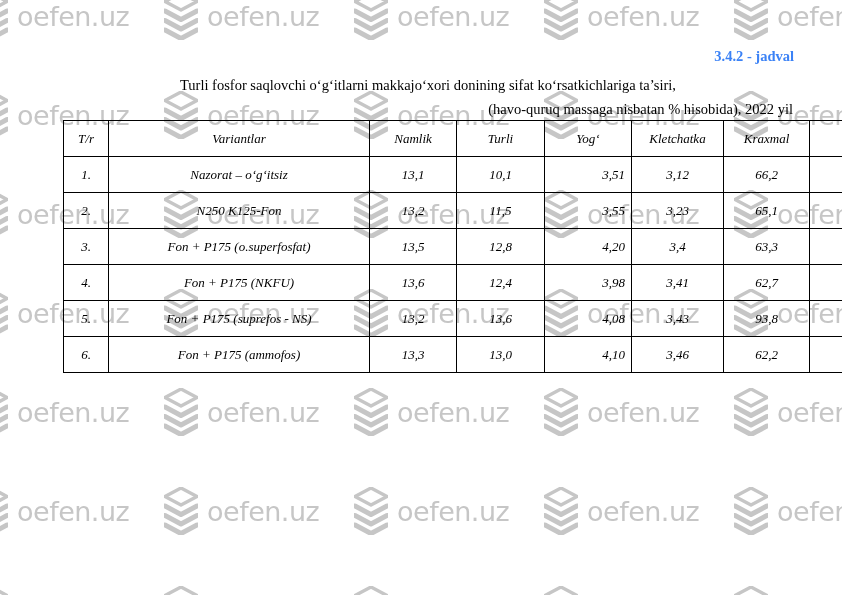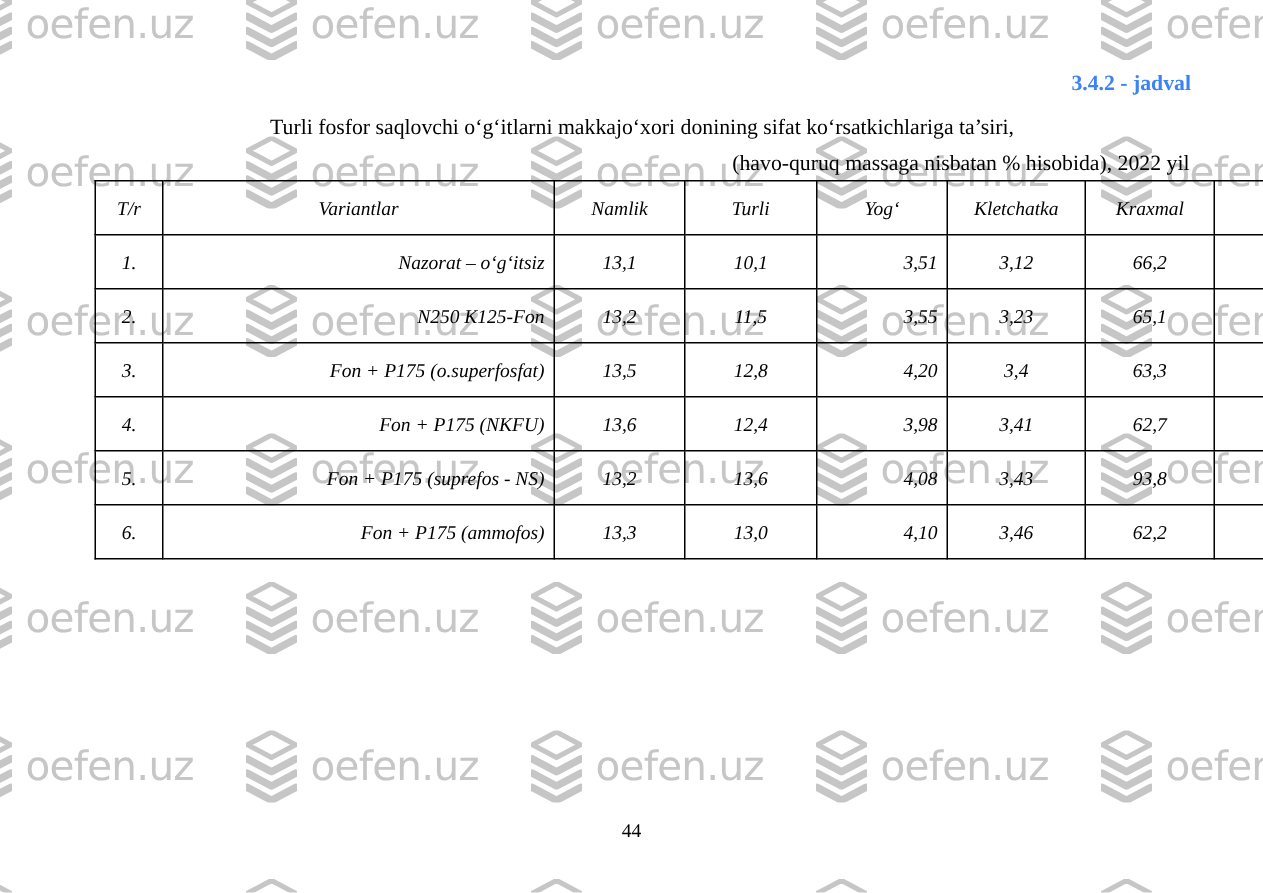--- a/index.html
+++ b/index.html
@@ -106,21 +106,21 @@
     height: 35px;
     text-align: center;
     vertical-align: middle;
     font-weight: normal;
   }
   #quality-table tbody td {
     height: 35px;
     vertical-align: middle;
   }
   .col-nr    { width: 32px;  text-align: center; }
-  .col-var   { width: 248px; text-align: right; padding-left: 8px; }
+  .col-var   { width: 248px; text-align: center; padding-left: 8px; }
   .col-num   { text-align: center; }
   .col-namlik   { width: 74px; }
   .col-oqsil    { width: 75px; }
   .col-yog      { width: 74px; text-align: right; }
   .col-kletch   { width: 79px; }
   .col-kraxmal  { width: 73px; text-align: center; }
   .col-kul      { width: 75px; }
 
   #page-number {
     position: absolute;
@@ -527,15 +527,14 @@
           <td class="col-namlik col-num">13,3</td>
           <td class="col-oqsil col-num">13,0</td>
           <td class="col-yog col-num">4,10</td>
           <td class="col-kletch col-num">3,46</td>
           <td class="col-kraxmal col-num">62,2</td>
           <td class="col-kul col-num">1,4</td>
         </tr>
       </tbody>
   </table>
 
-  <div id="page-number">44</div>
 
 </div>
 
 </body></html>

